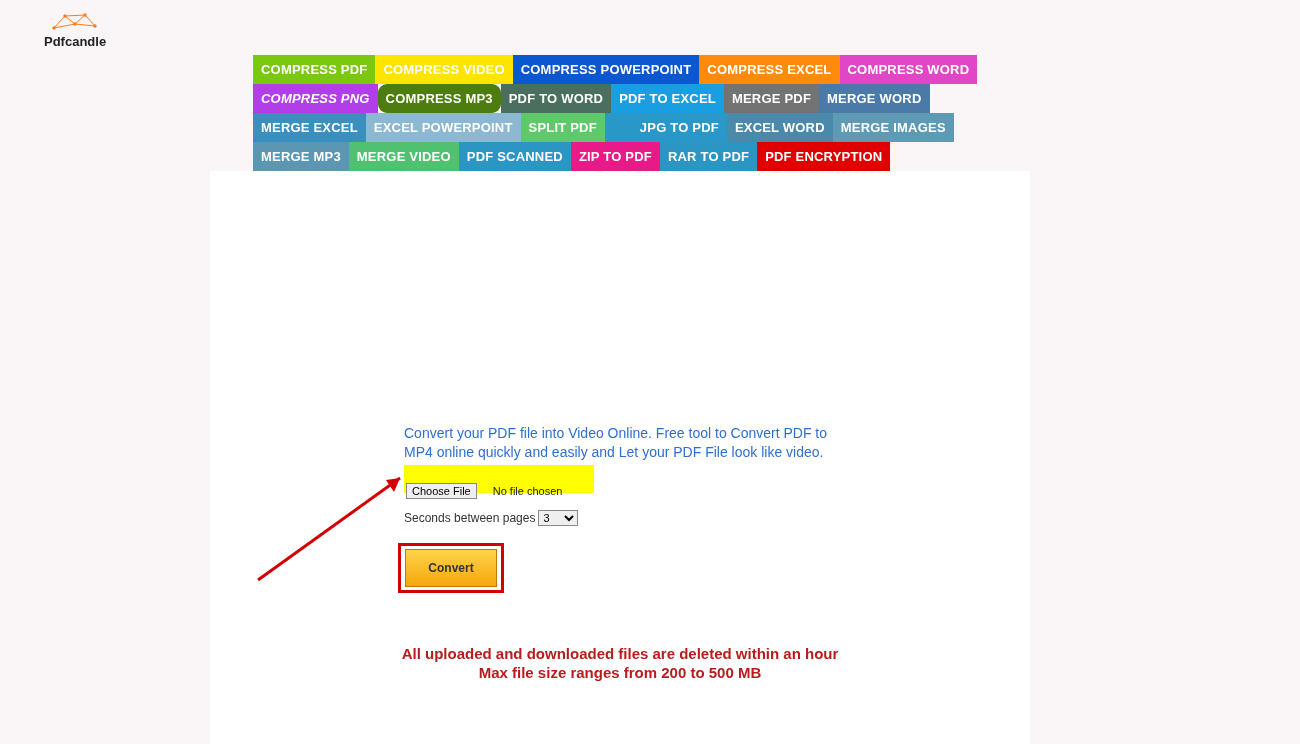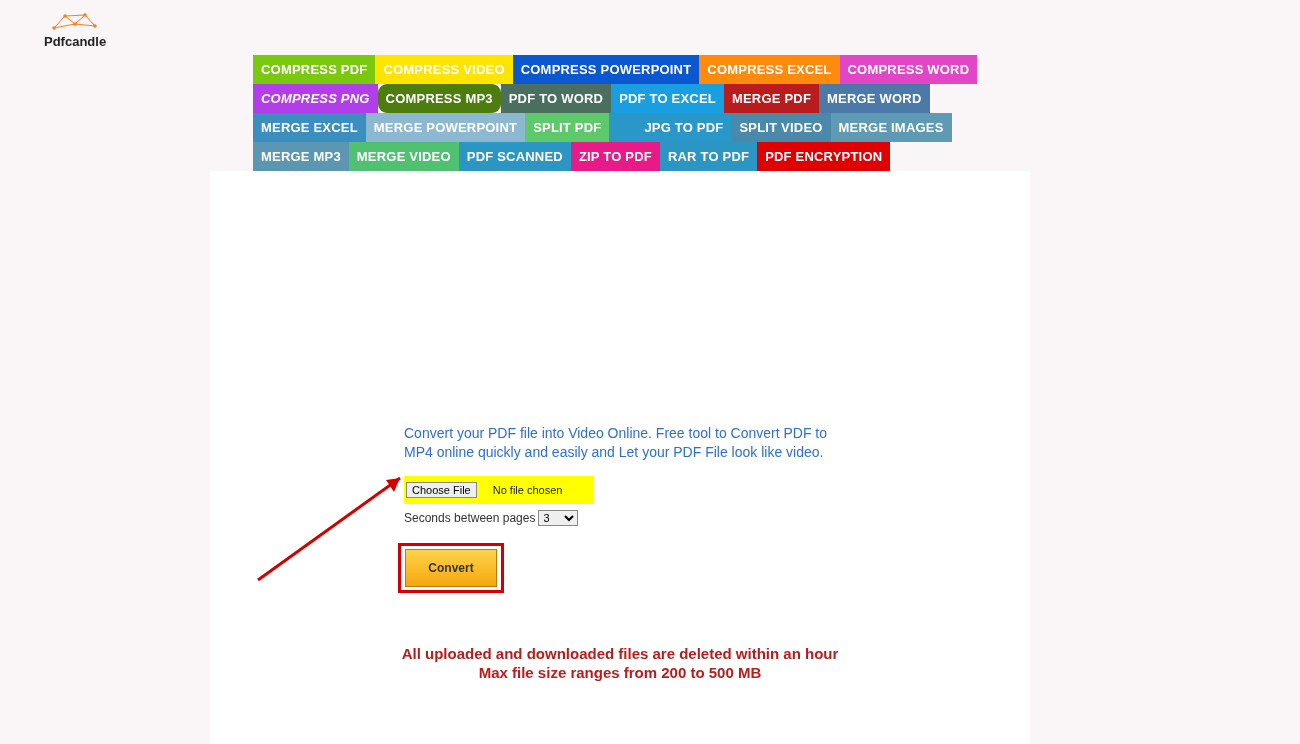--- a/index.html
+++ b/index.html
@@ -58,28 +58,28 @@
   position: absolute;
   top: 424px;
   left: 404px;
   width: 448px;
   color: #2f6fcf;
   font-size: 14px;
   line-height: 1.35;
 }
 .file-row {
   position: absolute;
-  top: 476px;
+  top: 465px;
   left: 404px;
   width: 190px;
   height: 28px;
   background: #ffff00;
   display: flex;
   align-items: flex-start;
-  padding-top: 6px;
+  padding-top: 18px;
 }
 .choose-file-btn {
   font-size: 11px;
   padding: 1px 5px;
   border: 1px solid #888;
   background: #efefef;
   margin-left: 2px;
   cursor: pointer;
   font-family: Arial, sans-serif;
 }
@@ -161,27 +161,27 @@
 <div class="nav" id="nav">
     <div class="nav-item" style="background: rgb(122, 200, 15);">COMPRESS PDF</div>
     <div class="nav-item" style="background: rgb(255, 228, 0);">COMPRESS VIDEO</div>
     <div class="nav-item" style="background: rgb(11, 87, 208);">COMPRESS POWERPOINT</div>
     <div class="nav-item" style="background: rgb(255, 138, 12);">COMPRESS EXCEL</div>
     <div class="nav-item" style="background: rgb(224, 70, 198);">COMPRESS WORD</div>
     <div class="nav-item" style="background: rgb(177, 62, 232); font-style: italic;">COMPRESS PNG</div>
     <div class="nav-item" style="background: #4d7c0f; border-radius: 9px;">COMPRESS MP3</div>
     <div class="nav-item" style="background: rgb(74, 111, 94);">PDF TO WORD</div>
     <div class="nav-item" style="background: rgb(26, 158, 226);">PDF TO EXCEL</div>
-    <div class="nav-item" style="background: #b91c1c;">MERGE PDF</div>
+    <div class="nav-item" style="background: #737373;">MERGE PDF</div>
     <div class="nav-item" style="background: rgb(75, 122, 168);">MERGE WORD</div>
     <div class="nav-item" style="background: rgb(58, 143, 191);">MERGE EXCEL</div>
-    <div class="nav-item" style="background: rgb(140, 184, 209);">MERGE POWERPOINT</div>
+    <div class="nav-item" style="background: rgb(140, 184, 209);">EXCEL POWERPOINT</div>
     <div class="nav-item" style="background: rgb(93, 201, 107);">SPLIT PDF</div>
     <div class="nav-item" style="background: rgb(42, 151, 201); padding-left: 35px;">JPG TO PDF</div>
-    <div class="nav-item" style="background: rgb(74, 137, 169);">SPLIT VIDEO</div>
+    <div class="nav-item" style="background: rgb(74, 137, 169);">EXCEL WORD</div>
     <div class="nav-item" style="background: rgb(95, 154, 181);">MERGE IMAGES</div>
     <div class="nav-item" style="background: rgb(91, 151, 179);">MERGE MP3</div>
     <div class="nav-item" style="background: rgb(79, 193, 113);">MERGE VIDEO</div>
     <div class="nav-item" style="background: rgb(43, 149, 196);">PDF SCANNED</div>
     <div class="nav-item" style="background: rgb(232, 26, 135);">ZIP TO PDF</div>
     <div class="nav-item" style="background: rgb(43, 149, 196);">RAR TO PDF</div>
     <div class="nav-item" style="background: rgb(225, 0, 0);">PDF ENCRYPTION</div>
   </div>
 
 <div class="content-panel"></div>

